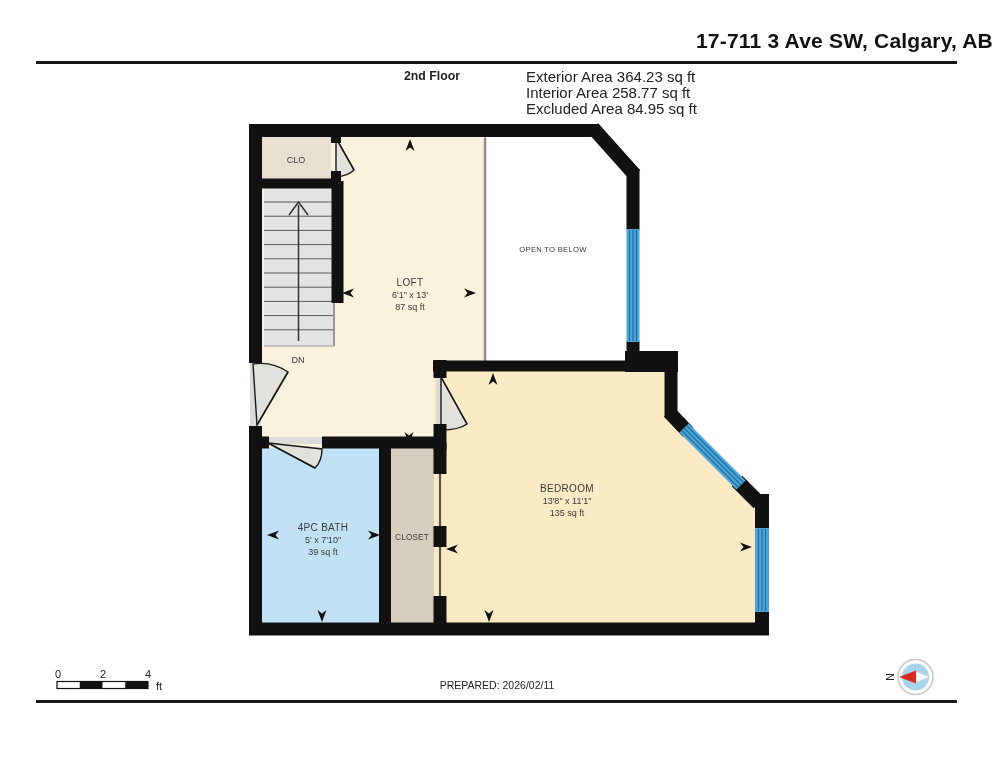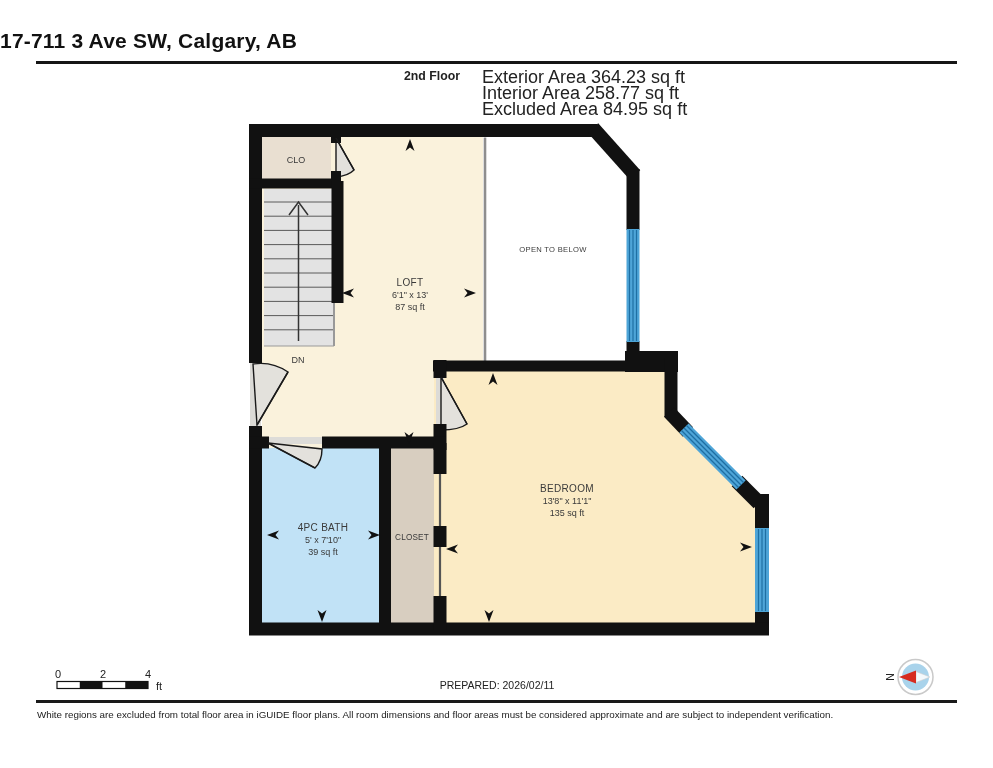--- a/index.html
+++ b/index.html
@@ -1,23 +1,23 @@
 <!DOCTYPE html>
 <html><head>
 <meta charset="utf-8">
 <style>
   html,body{margin:0;padding:0;background:#fff;}
   .page{position:relative;width:993px;height:768px;background:#ffffff;overflow:hidden;
         font-family:"Liberation Sans", sans-serif;color:#1a1a1a;}
-  .title{position:absolute;top:29px;left:0;width:993px;text-align:left;
+  .title{position:absolute;top:29px;left:0;width:993px;text-align:right;
          font-size:21px;font-weight:bold;letter-spacing:.2px;color:#111;}
   .title-rule{position:absolute;top:61px;left:36px;width:921px;height:3px;background:#161616;}
   .floor-label{position:absolute;top:69px;left:367px;width:130px;text-align:center;
                font-size:12.3px;font-weight:bold;color:#222;}
-  .area-lines{position:absolute;top:69px;left:482px;font-size:18px;line-height:16.1px;color:#222;}
+  .area-lines{position:absolute;top:69px;left:526px;font-size:15px;line-height:16.1px;color:#222;}
   .plan{position:absolute;top:0;left:0;}
   .footer-rule{position:absolute;top:700px;left:36px;width:921px;height:2.5px;background:#1a1a1a;}
   .disclaimer{position:absolute;top:709px;left:37px;width:930px;font-size:9.8px;color:#222;}
   svg text{font-family:"Liberation Sans", sans-serif;fill:#3a3a3a;}
   .room-name{font-size:10px;letter-spacing:.3px;}
   .room-dim{font-size:9px;}
   .room-small{font-size:9px;}
   .closet-name{font-size:8.2px;letter-spacing:.2px;}
   .open-name{font-size:7.6px;letter-spacing:.3px;}
   .tick-label{font-size:11px;fill:#222;}
@@ -196,14 +196,13 @@
     <g>
       <circle cx="915.5" cy="677" r="17.5" fill="#fff" stroke="#C9C9C9" stroke-width="1.5"></circle>
       <circle cx="915.5" cy="677" r="13.5" fill="#A9D3EB"></circle>
       <polygon points="916,671.5 930,677 916,682.5" fill="#F4F9FC" stroke="#cfcfcf" stroke-width="0.6"></polygon>
       <polygon points="899,677 916,670.5 916,683.5" fill="#D62B1F"></polygon>
       <text x="890" y="680.5" text-anchor="middle" class="north" transform="rotate(-90 890 677)">N</text>
     </g>
   </svg>
 
   <div class="footer-rule"></div>
-  <div class="disclaimer">White regions are excluded from total floor area in iGUIDE floor plans. All room dimensions and floor areas must be considered approximate and are subject to independent verification.</div>
 </div>
 
 </body></html>

